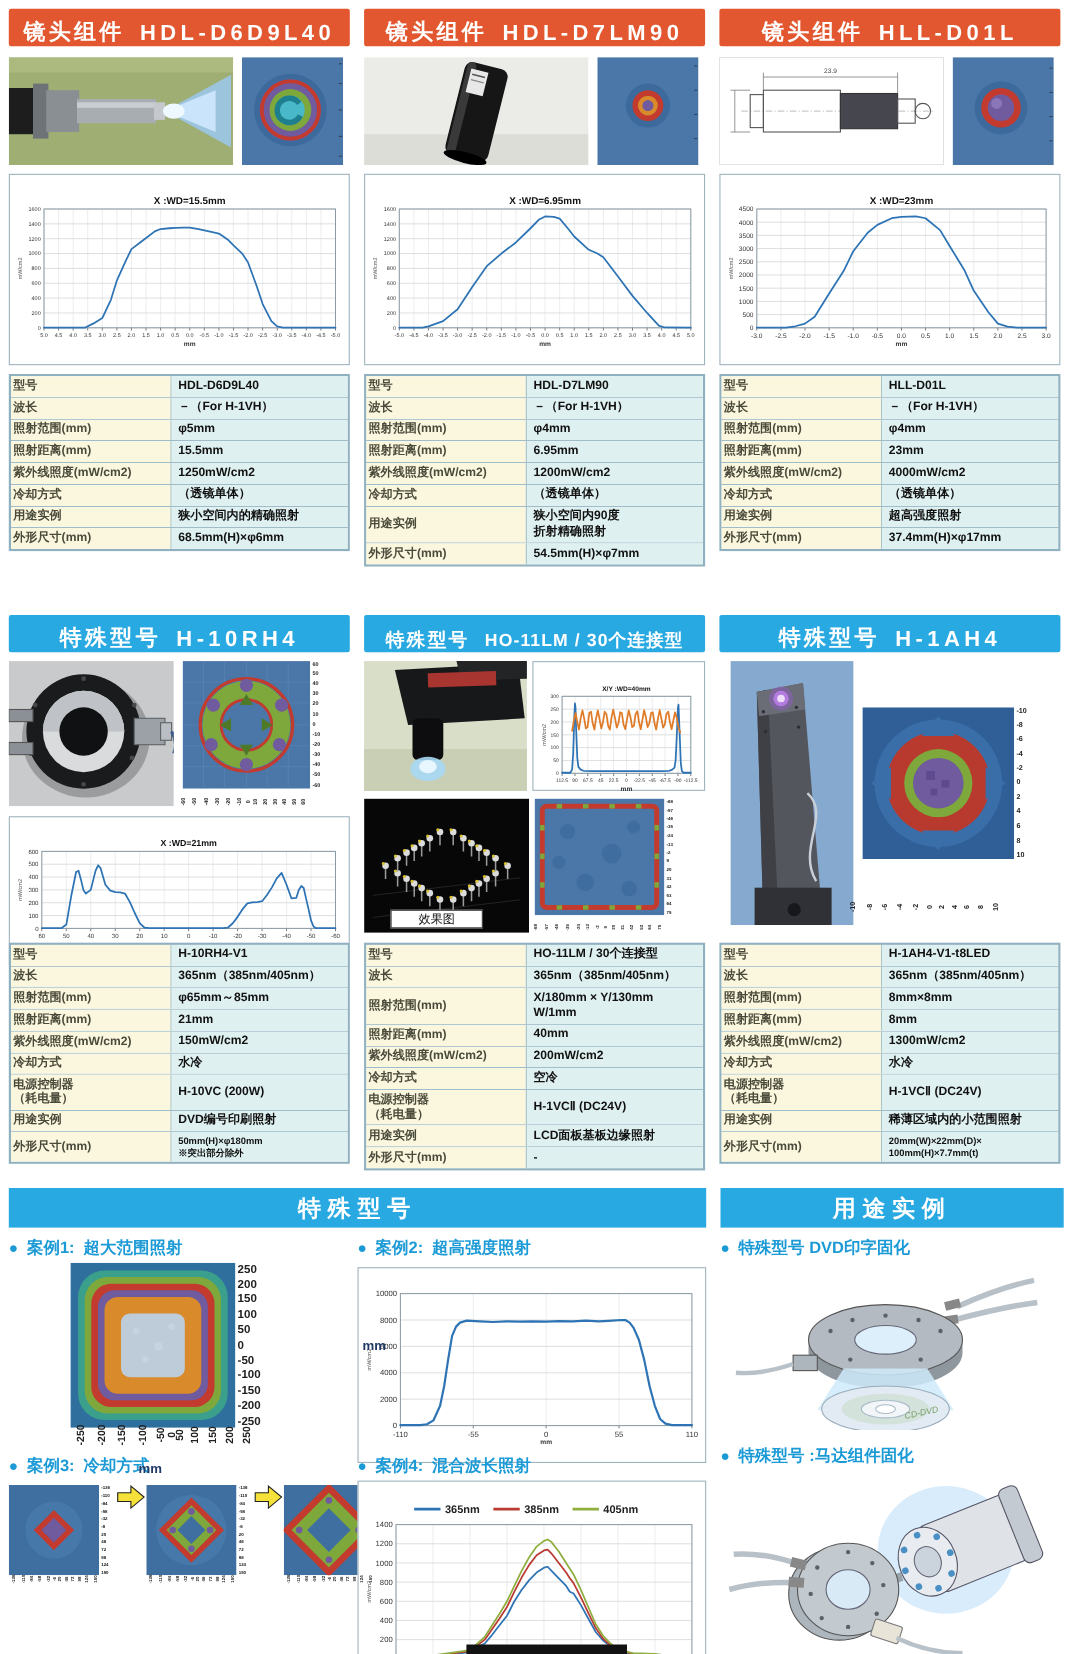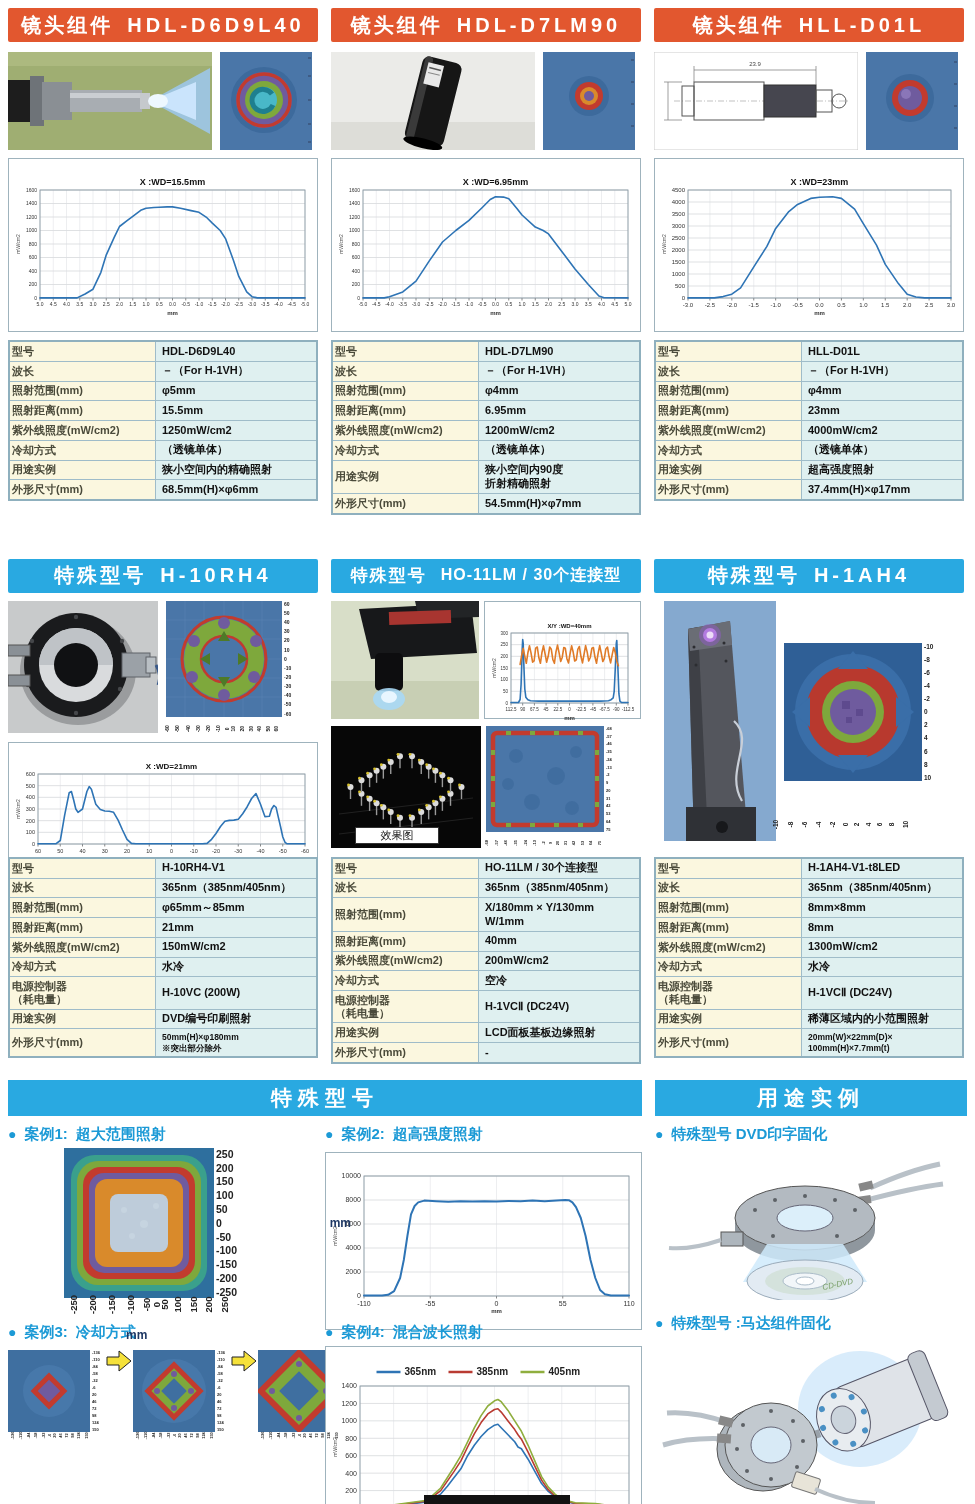--- a/index.html
+++ b/index.html
@@ -1,20 +1,20 @@
 <!DOCTYPE html>
 <html><head>
 <meta charset="utf-8">
 <style>
 *{box-sizing:border-box;margin:0;padding:0}
 body{background:#fff;font-family:"Liberation Sans",sans-serif;color:#222}
 .page{width:975px;height:1504px;position:relative;background:#fff;overflow:hidden}
 .row{display:flex;gap:13px;padding:0 8px}
 .col{width:310px;display:flex;flex-direction:column}
-.card-header{height:34px;display:flex;align-items:center;justify-content:center;gap:14px;color:#fff;font-weight:bold;border-radius:2px;flex:none}
+.card-header{height:34px;display:flex;align-items:flex-end;justify-content:center;gap:14px;color:#fff;font-weight:bold;border-radius:2px;flex:none}
 .card-header .prefix{font-size:20px;letter-spacing:3px}
 .card-header .model{font-size:20px;letter-spacing:4px}
 .card-header.small .prefix{font-size:17px;letter-spacing:2px}
 .card-header.small .model{font-size:16px;letter-spacing:1px}
 .orange{background:#E2572F}
 .blue{background:#29A9E1}
 .media-row{display:flex;gap:8px;margin:9px 0 7px;height:100px;align-items:center}
 .media-block{height:248px;margin-top:8px}
 .chart-outer{border:1px solid #9FB3BD;padding:15px 4px;background:#fff}
 .chart{width:100%}

